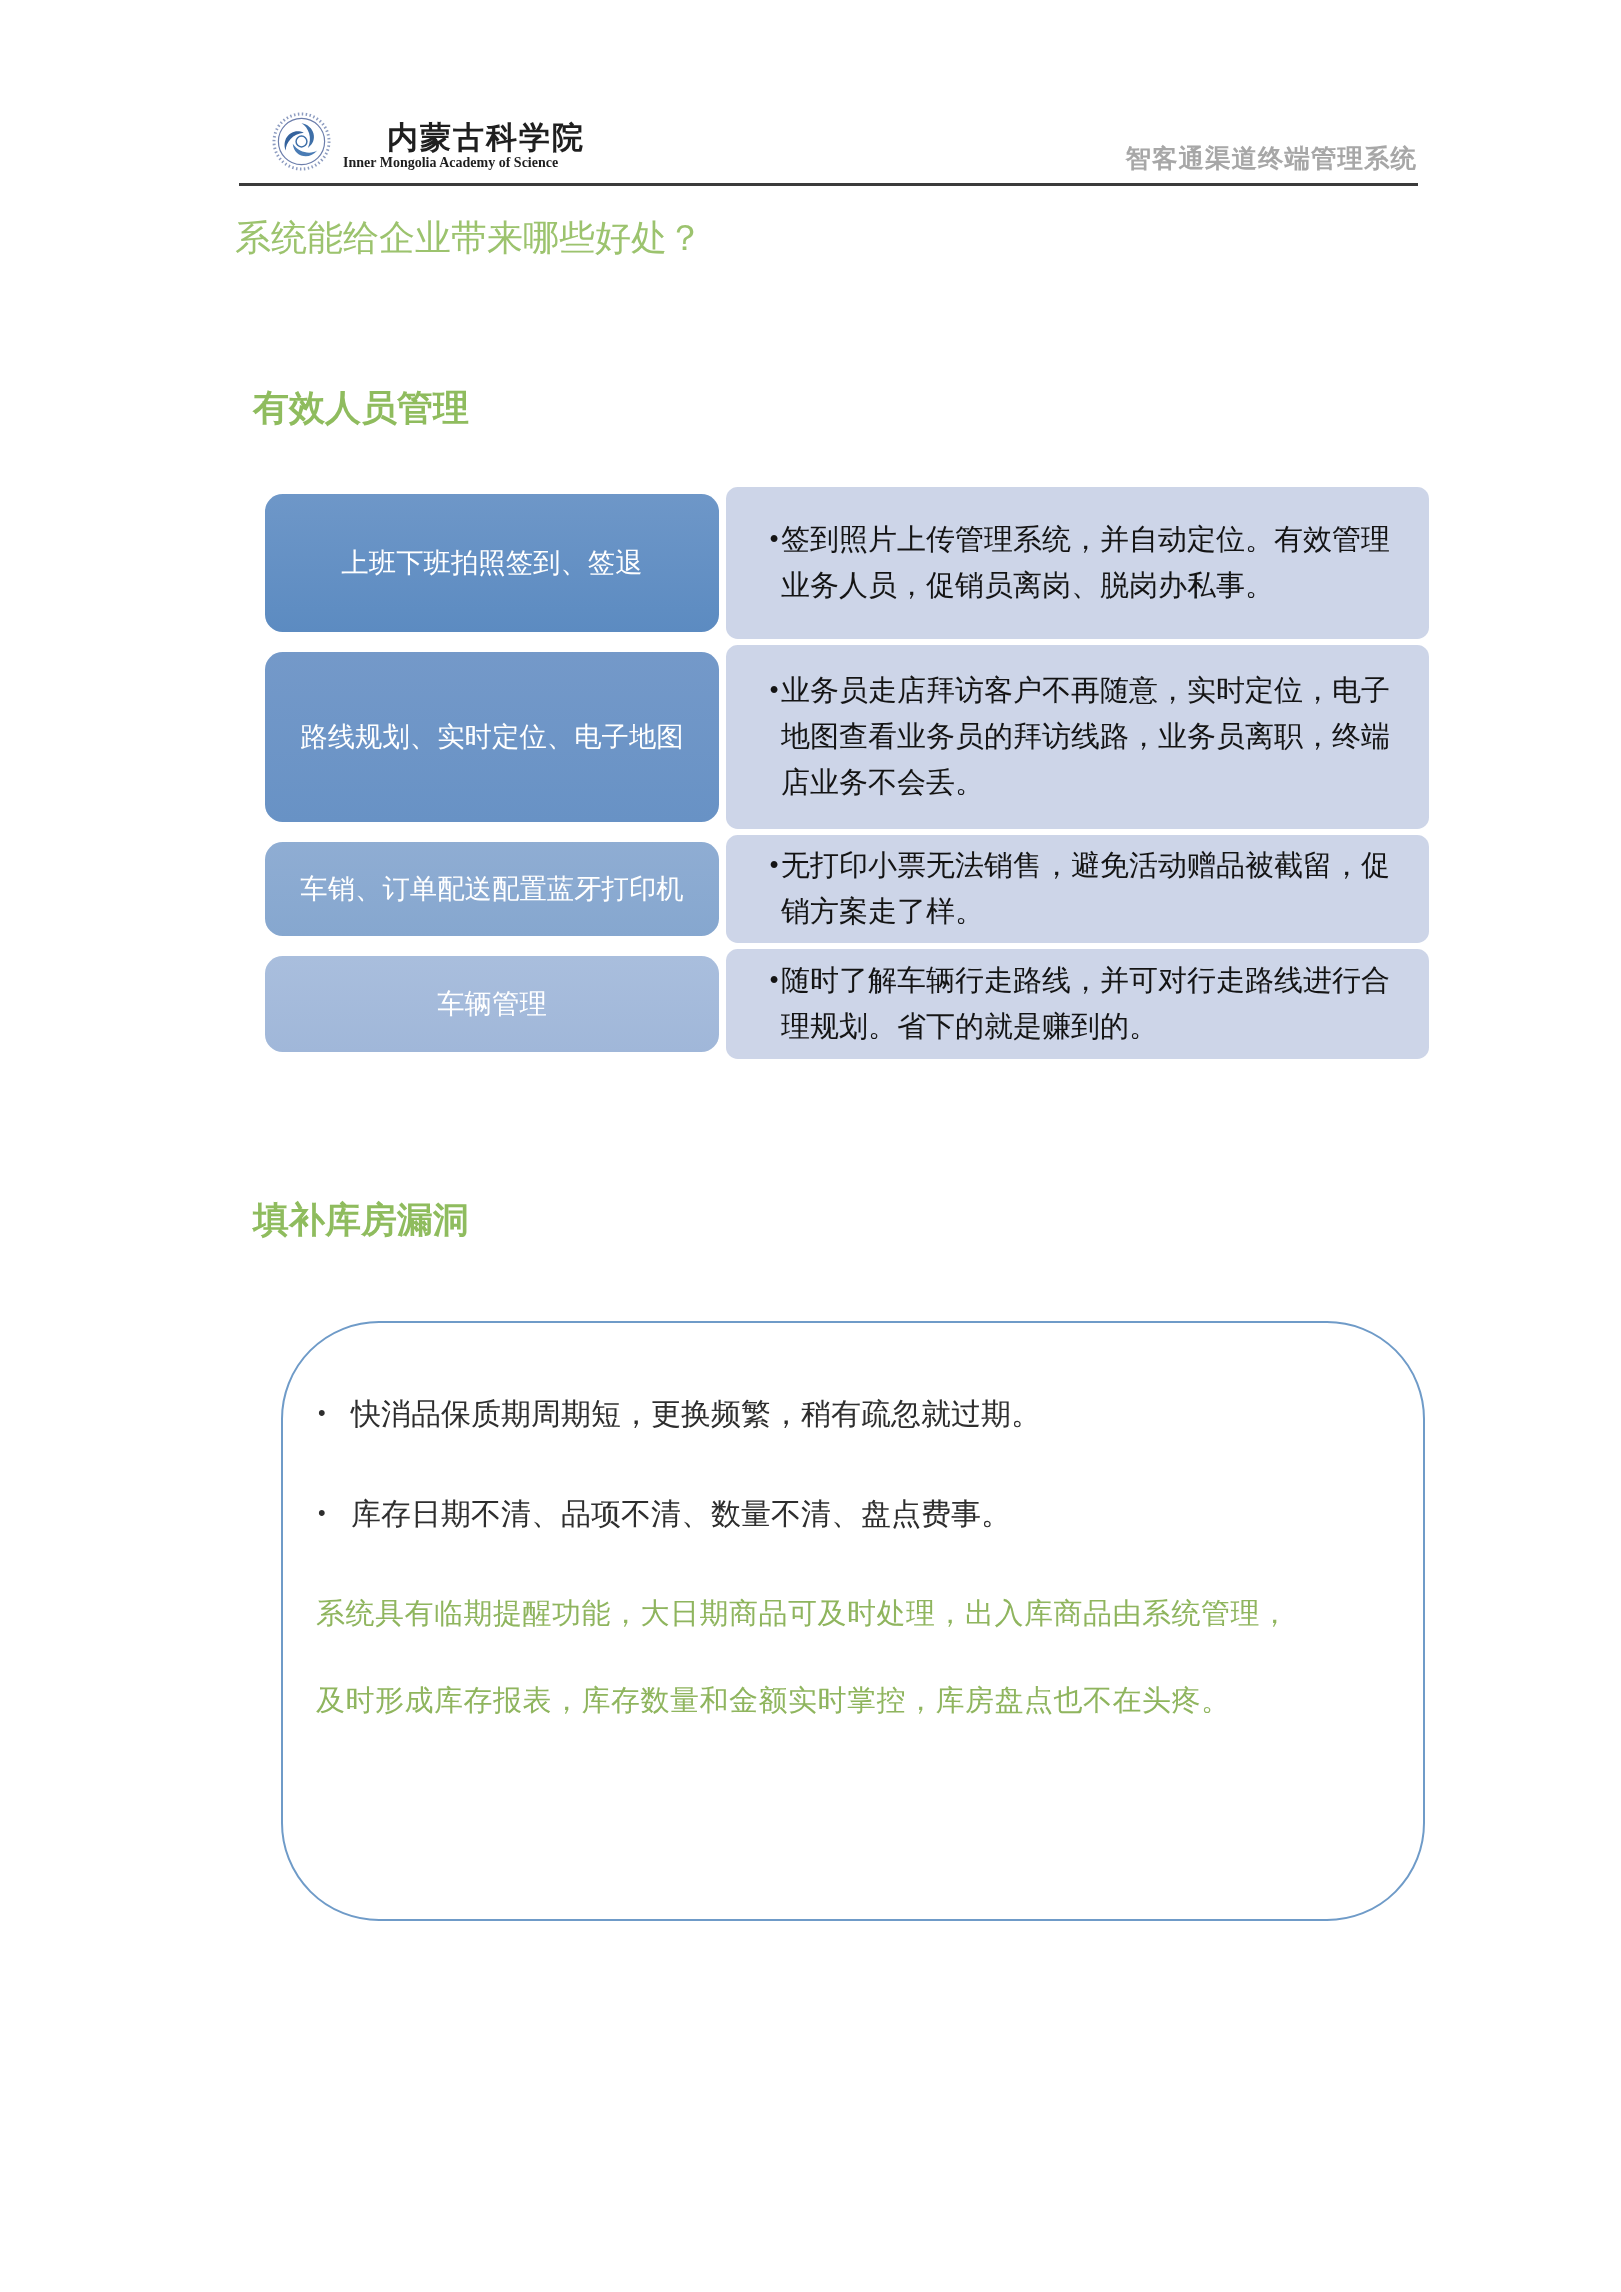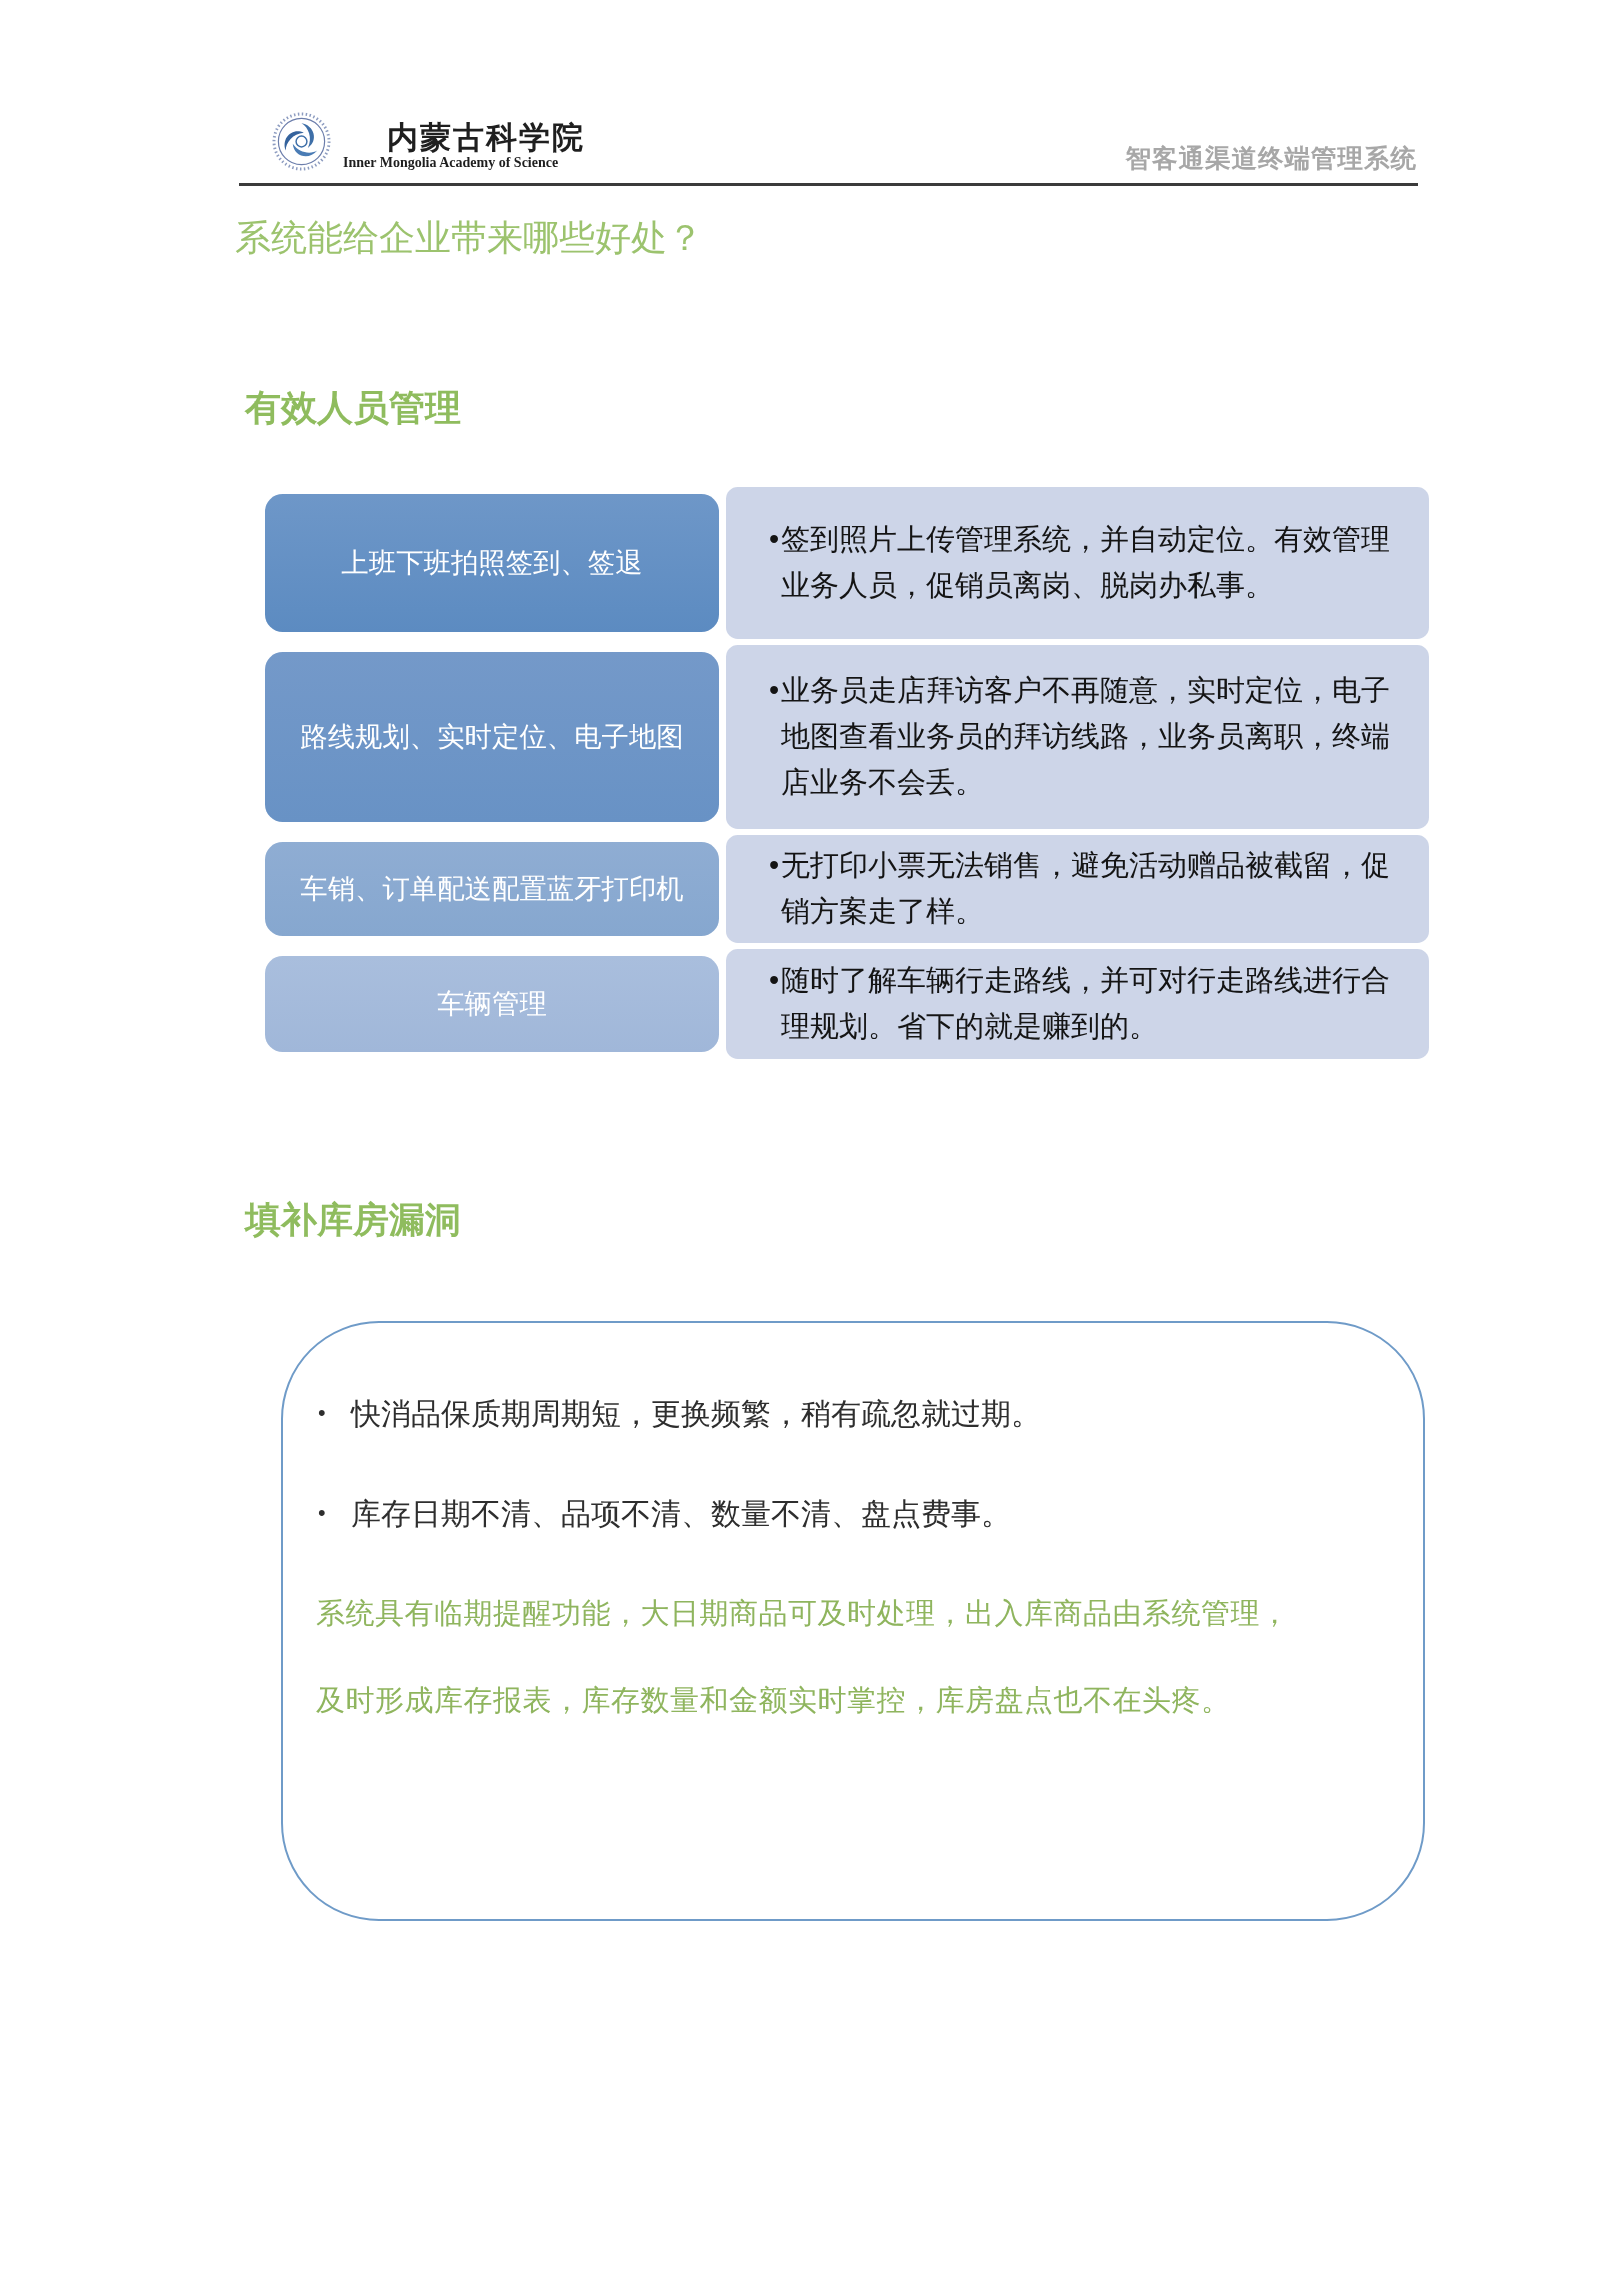--- a/index.html
+++ b/index.html
@@ -10,25 +10,25 @@
   }
   
   .logo-mark{position:absolute;left:272px;top:112px;width:59px;height:59px;}
   .logo-cn{position:absolute;left:342px;top:117px;font-size:31px;font-weight:bold;color:#1f1f1f;letter-spacing:2px;margin-left:45px;}
   .logo-en{position:absolute;left:343px;top:155px;font-size:14px;font-weight:bold;
            font-family:"Liberation Serif","DejaVu Serif",serif;color:#1f1f1f;}
   .header-doc-title{position:absolute;right:204px;top:141px;font-size:25.5px;font-weight:bold;color:#a7a7a7;letter-spacing:1px;}
   .header-rule{position:absolute;left:239px;top:183px;width:1179px;height:2.9px;background:#3b3b3b;}
   
   .page-title{position:absolute;left:235px;top:214px;font-size:36px;color:#9cc36e;}
-  .sec-heading{position:absolute;left:245px;font-size:36px;font-weight:bold;color:#8fbc5e;}
+  .sec-heading{position:absolute;left:253px;font-size:36px;font-weight:bold;color:#8fbc5e;}
   .sec-heading.s1{top:384px;}
   .sec-heading.s2{top:1196px;}
   
-  .rows{position:absolute;left:265px;top:487px;width:1164px;display:flex;flex-direction:column;}
+  .rows{position:absolute;left:265px;top:487px;width:1164px;display:flex;flex-direction:column;font-family:Liberation Serif, serif;}
   .sa-row{display:flex;margin-bottom:5.9px;}
   .sa-row.h1{height:152px;}
   .sa-row.h2{height:184px;}
   .sa-row.h3{height:108px;}
   .sa-row.h4{height:110px;}
   .sa-label{width:454px;margin-right:6.9px;align-self:center;height:calc(100% - 13.7px);
             border-radius:17.6px;display:flex;align-items:center;justify-content:center;
             color:#ffffff;font-size:27.4px;text-align:center;padding:0 13.7px;box-sizing:border-box;}
   .sa-row:nth-child(1) .sa-label{background:linear-gradient(#6e97c8,#5c8bc1);}
   .sa-row:nth-child(2) .sa-label{background:linear-gradient(#7499c9,#6892c5);}

